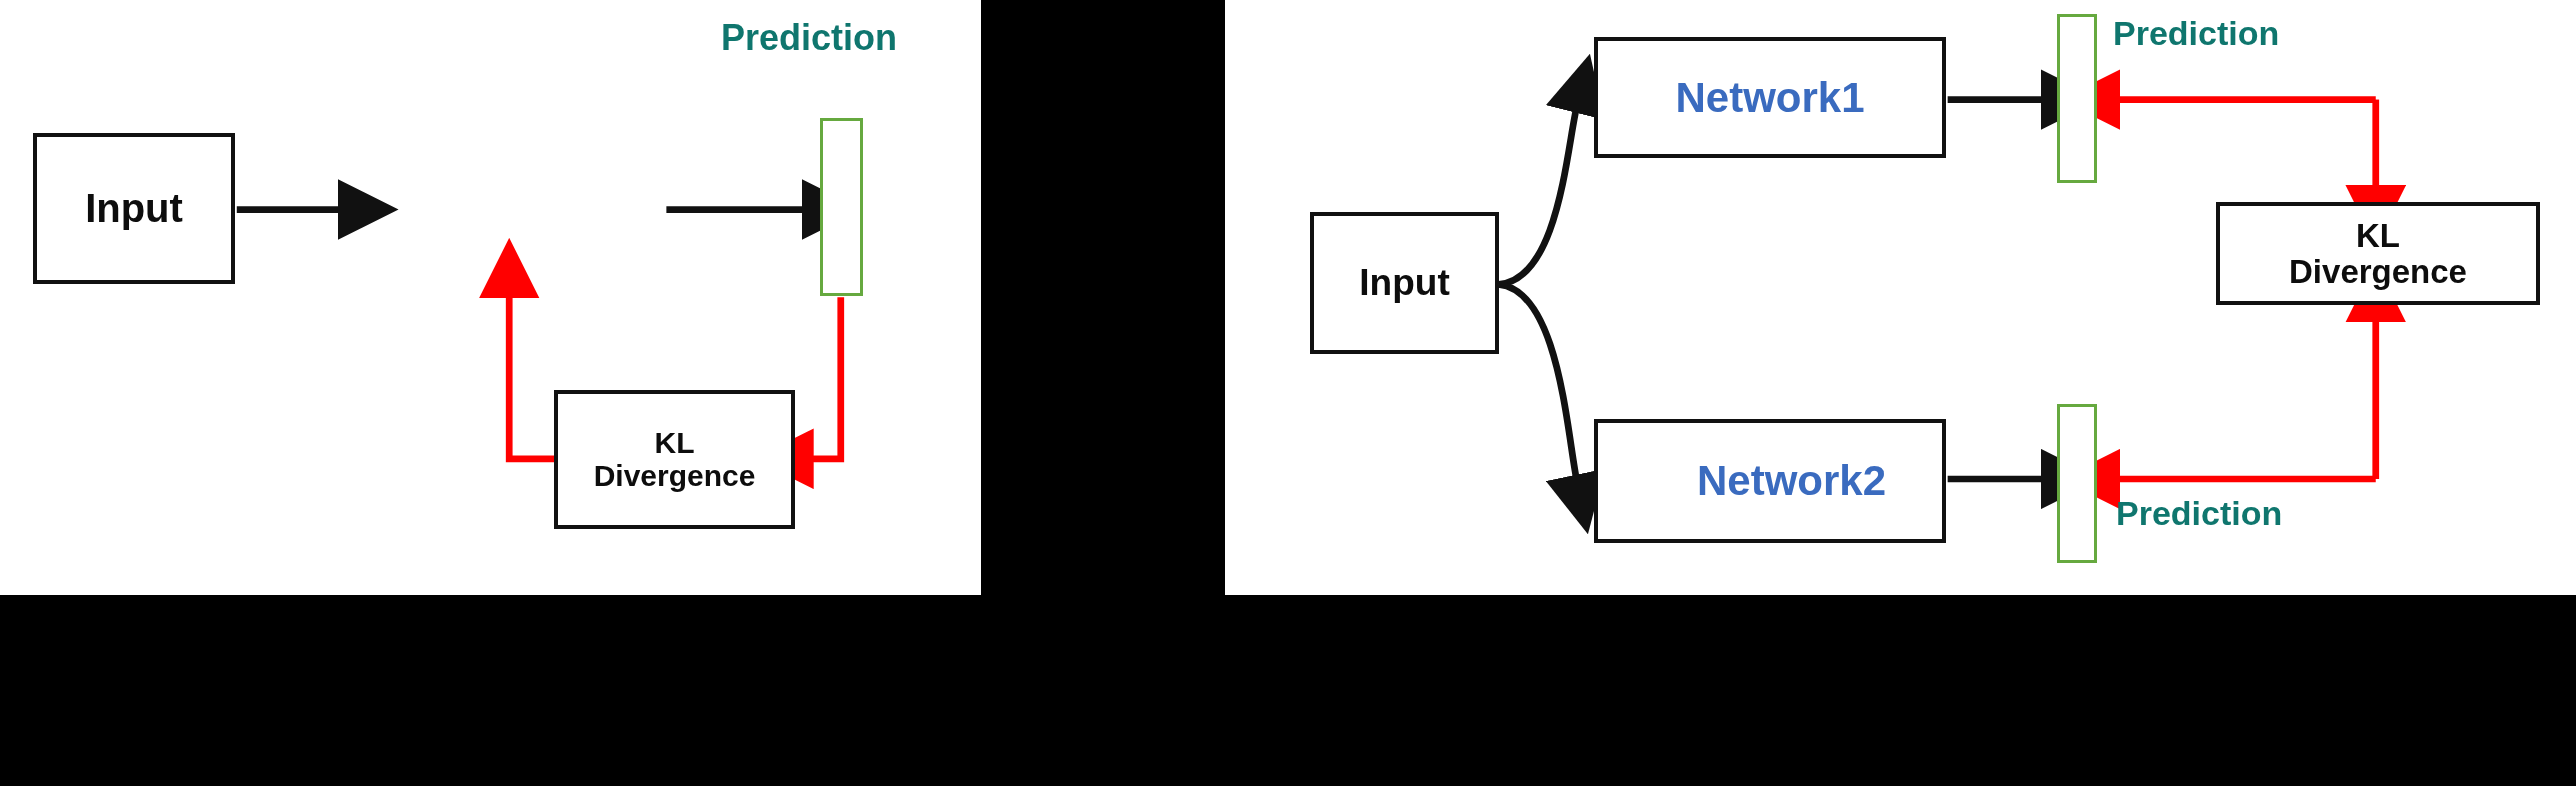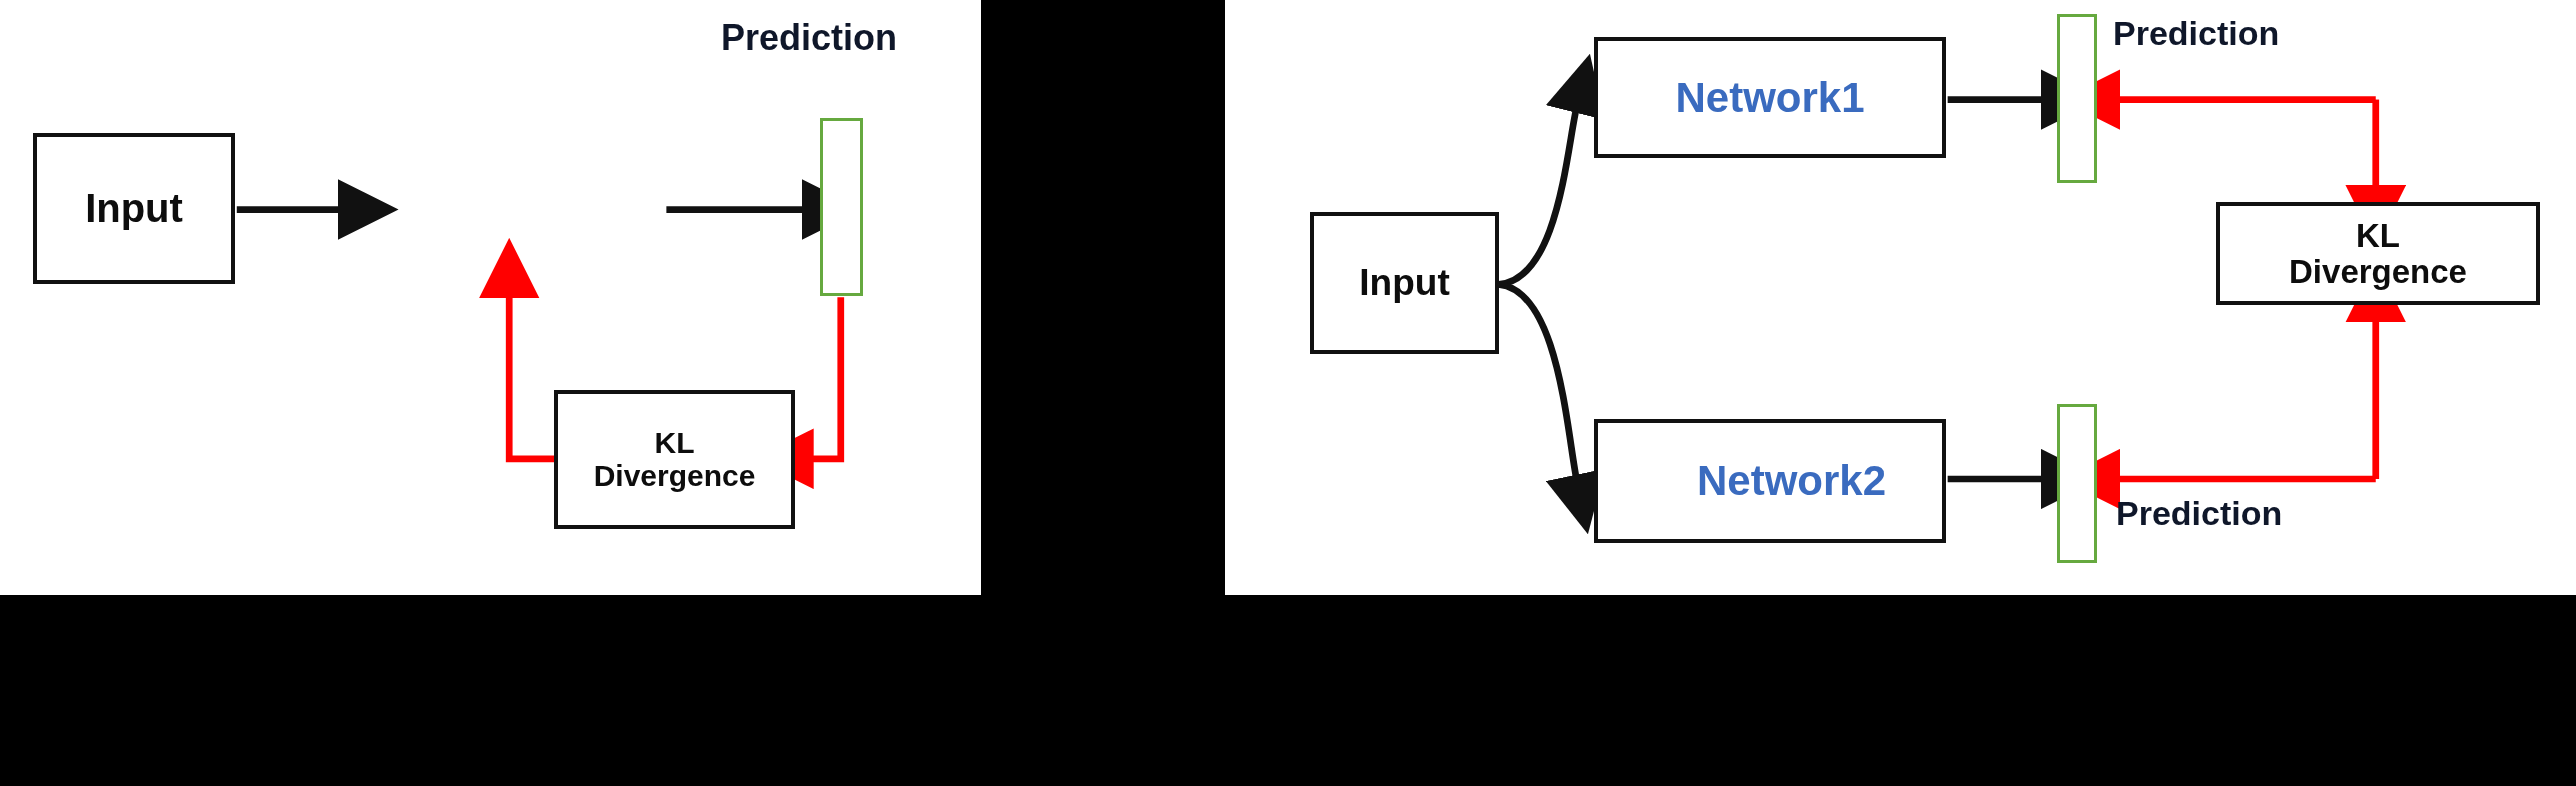--- a/index.html
+++ b/index.html
@@ -10,21 +10,21 @@
   #panel-right{left:1225px;top:0;width:1351px;height:595px;}
   .svg-layer{position:absolute;left:0;top:0;width:100%;height:100%;}
   .box{position:absolute;background:#fff;border:4.5px solid #111;
        box-sizing:border-box;display:flex;align-items:center;
        justify-content:center;text-align:center;}
   .box .lbl{font-weight:bold;line-height:1.08;}
   .blue .lbl{color:#3A6BBF;}
   .black .lbl{color:#0d0d0d;}
   .greenbar{position:absolute;background:#fff;border:3.7px solid #66A93F;
             box-sizing:border-box;}
-  .caption{position:absolute;font-weight:bold;color:#0f172a;white-space:nowrap;}
+  .caption{position:absolute;font-weight:bold;color:#0f766e;white-space:nowrap;}
 </style>
 </head>
 <body>
 
 <div class="panel" id="panel-left">
 
   <svg class="svg-layer" viewBox="0 0 1310 795">
     <defs>
       <marker id="ah-black-L" markerWidth="9" markerHeight="9" refX="1.2" refY="4.5" orient="auto">
         <path d="M0,0 L9,4.5 L0,9 Z" fill="#111"></path>

